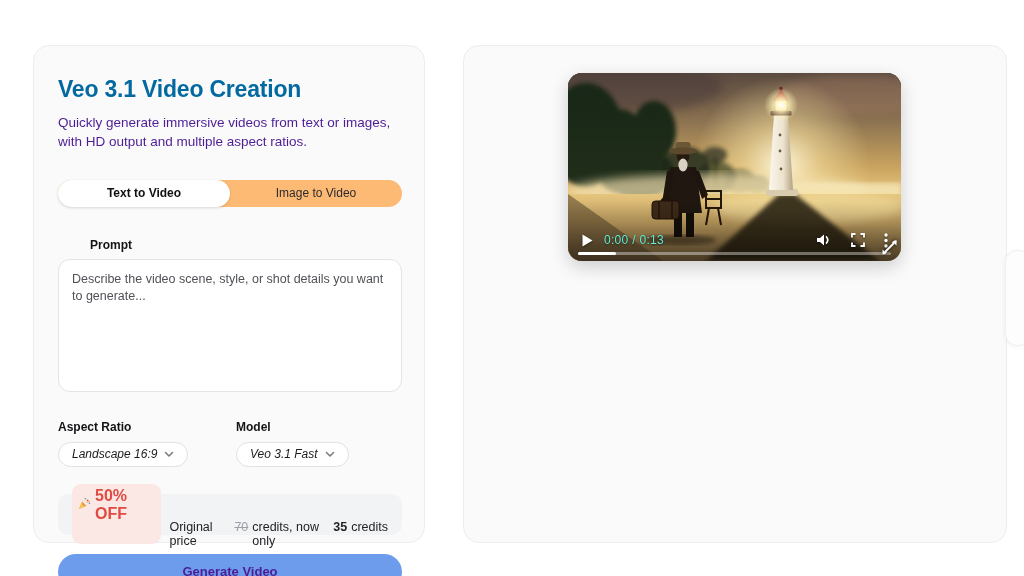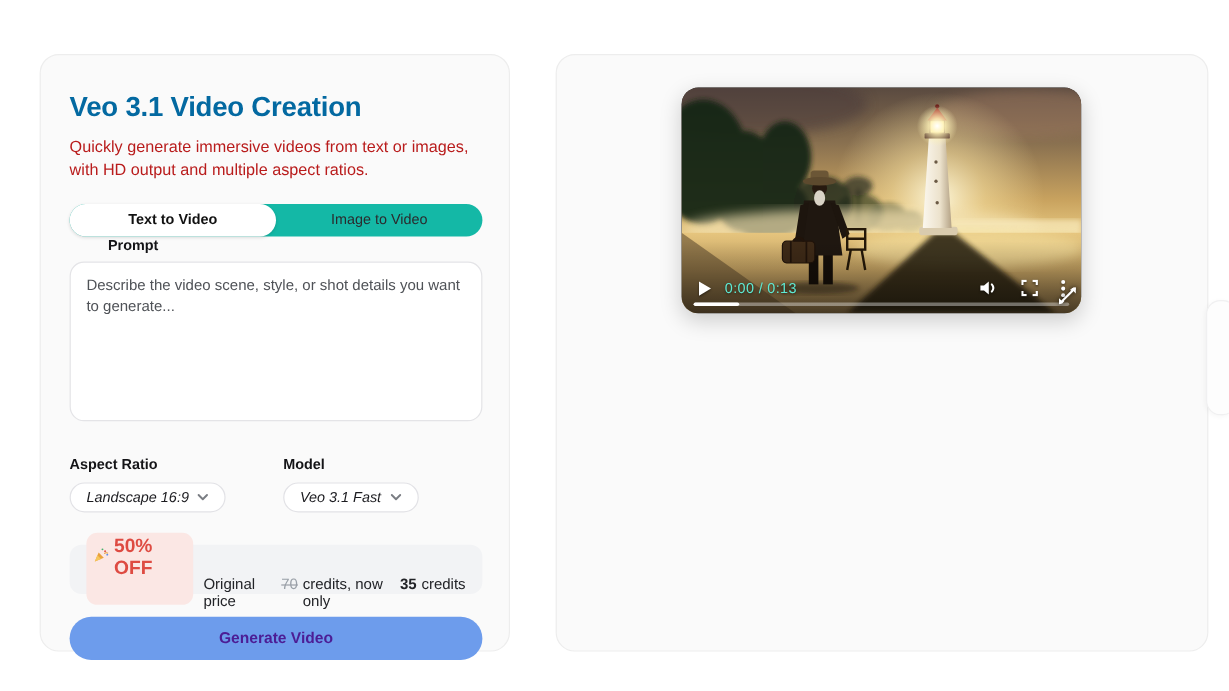--- a/index.html
+++ b/index.html
@@ -6,30 +6,30 @@
   html,body { width:1024px; height:576px; background:#ffffff; overflow:hidden;
     font-family:"Liberation Sans", sans-serif; }
   .stage { position:relative; width:1024px; height:576px; background:#fff; }
 
   .card { position:absolute; top:45px; background:#fafafa; border:1px solid #ededed;
     border-radius:16px; }
   .card-left  { left:33px;  width:392px; height:498px; padding:30px 24px 0 24px; }
   .card-right { left:463px; width:544px; height:498px; }
 
   .title { font-size:23px; font-weight:700; color:#0369a1; letter-spacing:-0.2px; }
-  .subtitle { margin-top:10px; font-size:13.5px; line-height:1.44; color:#b91c1c; width:348px; }
-
-  .toggle { margin-top:18px; display:flex; background:#14b8a6; border-radius:14px;
+  .subtitle { margin-top:10px; font-size:13.5px; line-height:1.44; color:#4c1d95; width:348px; }
+
+  .toggle { margin-top:28px; display:flex; background:#fdba74; border-radius:14px;
     height:27px; padding:0; width:344px; }
   .toggle .seg { flex:1; display:flex; align-items:center; justify-content:center;
     font-size:12px; font-weight:500; color:#2b2b2e; border-radius:13.5px; cursor:pointer; }
   .toggle .seg.active { background:#ffffff; font-weight:700; color:#111;
     box-shadow:0 1px 3px rgba(0,0,0,.14); }
 
-  .field-label { margin-top:0; font-size:12px; font-weight:700; color:#141417;padding-left:32px; }
+  .field-label { margin-top:31px; font-size:12px; font-weight:700; color:#141417;padding-left:32px; }
   .prompt-box { margin-top:7px; width:344px; height:133px; background:#fff;
     border:1px solid #e4e4e7; border-radius:12px; resize:none; padding:11px 13px;
     font-family:"Liberation Sans", sans-serif; font-size:12.5px; line-height:1.4; color:#111; }
   .prompt-box::placeholder { color:#4f5257; opacity:1; }
 
   .row2 { margin-top:24px; display:flex; }
   .col-a { width:178px; } .col-b { flex:1; }
   .sel-label { font-size:12px; font-weight:700; color:#141417; }
   .select-pill { margin-top:8px; display:inline-flex; align-items:center; gap:7px;
     height:25px; padding:0 13px; background:#fff; border:1px solid #e2e2e6;

